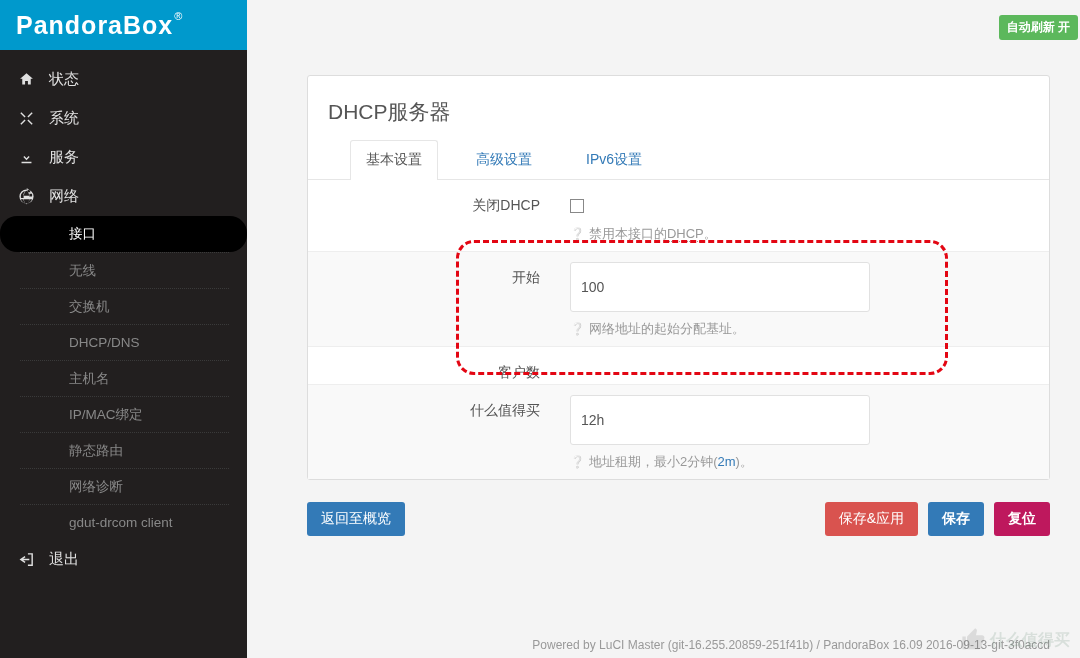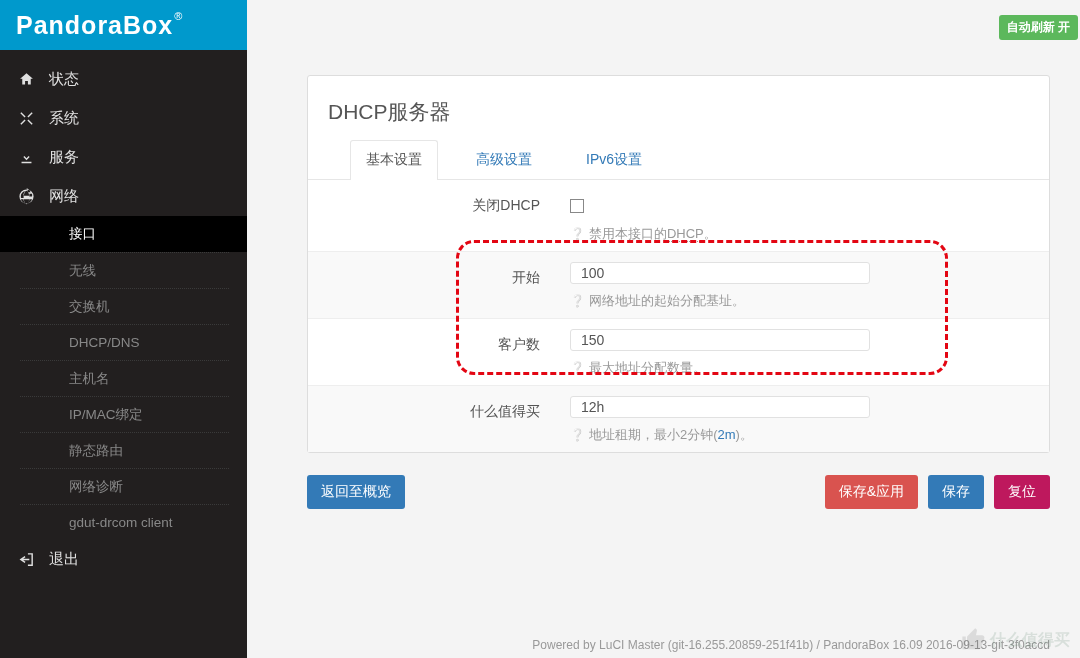--- a/index.html
+++ b/index.html
@@ -12,21 +12,21 @@
 .logo-text { color: #fff; font-size: 25px; font-weight: 700; letter-spacing: 1px; position: relative; }
 .logo-sup { font-size: 11px; font-weight: 400; position: relative; top: -14px; left: 1px; }
 
 .nav { flex: 1; padding-top: 10px; }
 .nav-item { display: flex; align-items: center; height: 39px; padding: 0 18px; cursor: pointer; color: #e0e0e0; font-size: 15px; }
 .nav-icon { width: 17px; height: 17px; margin-right: 14px; fill: #e0e0e0; flex-shrink: 0; }
 .nav-icon.stroke { fill: none; stroke: #e0e0e0; stroke-width: 2; }
 
 .subnav { padding-left: 0; }
 .sub-item { display: flex; align-items: center; height: 36px; padding-left: 49px; cursor: pointer; color: #888; font-size: 13.5px; border-top: 1px dotted #3a3a3a; margin: 0 18px 0 20px; }
-.sub-item.active { color: #fff; background: #000; margin: 0; padding-left: 69px; border-top: none; }
+.sub-item.active { color: #fff; background: #000; margin: 0; padding-left: 69px; border-top: none; border-radius: 17px; }
 .sub-item:first-child { border-top: none; }
 
 .main { flex: 1; height: 100%; position: relative; background: #f4f4f4; }
 
 .refresh-btn { position: absolute; top: 15px; right: 2px; background: #5cb85c; color: #fff; font-size: 12px; font-weight: 700; padding: 4px 8px; border-radius: 3px; cursor: pointer; }
 
 .panel { margin: 75px 30px 0 60px; background: #fff; border: 1px solid #ddd; border-radius: 3px; }
 .panel-title { font-size: 21px; color: #555; padding: 22px 20px 14px; font-weight: 400; }
 
 .tabs { display: flex; padding: 0 20px; border-bottom: 1px solid #e6e6e6; }
@@ -37,32 +37,32 @@
 .row { display: flex; align-items: flex-start; padding: 10px 30px 2px; border-top: 1px solid #eee; gap: 16px; }
 .row:first-child { border-top: none; }
 .row:nth-child(even) { background: #f9f9f9; }
 .row-label { width: 216px; text-align: right; padding: 7px 14px 0 0; font-size: 14px; color: #555; flex-shrink: 0; }
 .row-ctrl { flex: 1; }
 .hint { font-size: 13px; color: #999; margin: 8px 0 6px; }
 .hint .q-icon { margin-right: 4px; font-size: 12px; }
 .hint .dhcp-u { border-bottom: 1px dotted #999; }
 .hint a { color: #337ab7; text-decoration: none; }
 
-input[type=text].fld { width: 300px; height: 22px; padding: 0 10px; font-size: 14px; color: #555; border: 1px solid #e1e1e1; border-radius: 3px; background: #fff; }
+input[type=text].fld { width: 300px; height: 50px; padding: 0 10px; font-size: 14px; color: #555; border: 1px solid #e1e1e1; border-radius: 3px; background: #fff; }
 .chk { width: 14px; height: 14px; border: 1px solid #888; display: inline-block; margin-top: 9px; background: #fff; }
 
 .red-box { position: absolute; border: 3px dashed #e30613; border-radius: 18px; pointer-events: none; }
 
 .actions { margin: 22px 30px 0 60px; display: flex; }
 .btn { padding: 8px 14px; font-size: 14px; border-radius: 3px; border: none; color: #fff; cursor: pointer; }
 .btn-blue { background: #337ab7; }
 .btn-red { background: #d9534f; }
 .btn-gray { background: #be185d; }
 .actions .spacer { flex: 1; }
-.actions .btn + .btn { margin-left: 10px; }
+.actions .btn + .btn { margin-left: 10px; font-weight: bold; }
 
 .footer { position: absolute; bottom: 6px; right: 30px; font-size: 12px; color: #999; }
 
 .watermark { position: absolute; right: 10px; bottom: 4px; opacity: 0.12; font-size: 16px; font-weight: 700; color: #14532d; pointer-events: none; display: flex; align-items: center; }
 .watermark svg { width: 28px; height: 28px; margin-right: 2px; }
 </style>
 </head>
 <body>
 
 <div class="container">
@@ -158,24 +158,20 @@
         <div class="row">
           <div class="row-label">开始</div>
           <div class="row-ctrl">
             <input type="text" class="fld" value="100" style="">
             <div class="hint"><span class="q-icon">❔</span><span>网络地址的起始分配基址。</span></div>
           </div>
         </div>
 
         <div class="row">
           <div class="row-label">客户数</div>
-          <div class="row-ctrl">
-            <input type="text" class="fld" value="150" style="">
-            <div class="hint"><span class="q-icon">❔</span><span>最大地址分配数量。</span></div>
-          </div>
         </div>
 
         <div class="row">
           <div class="row-label">什么值得买</div>
           <div class="row-ctrl">
             <input type="text" class="fld" value="12h" style="">
             <div class="hint"><span class="q-icon">❔</span><span>地址租期，最小2分钟(</span><a href="#">2m</a><span>)。</span></div>
           </div>
         </div>
 

